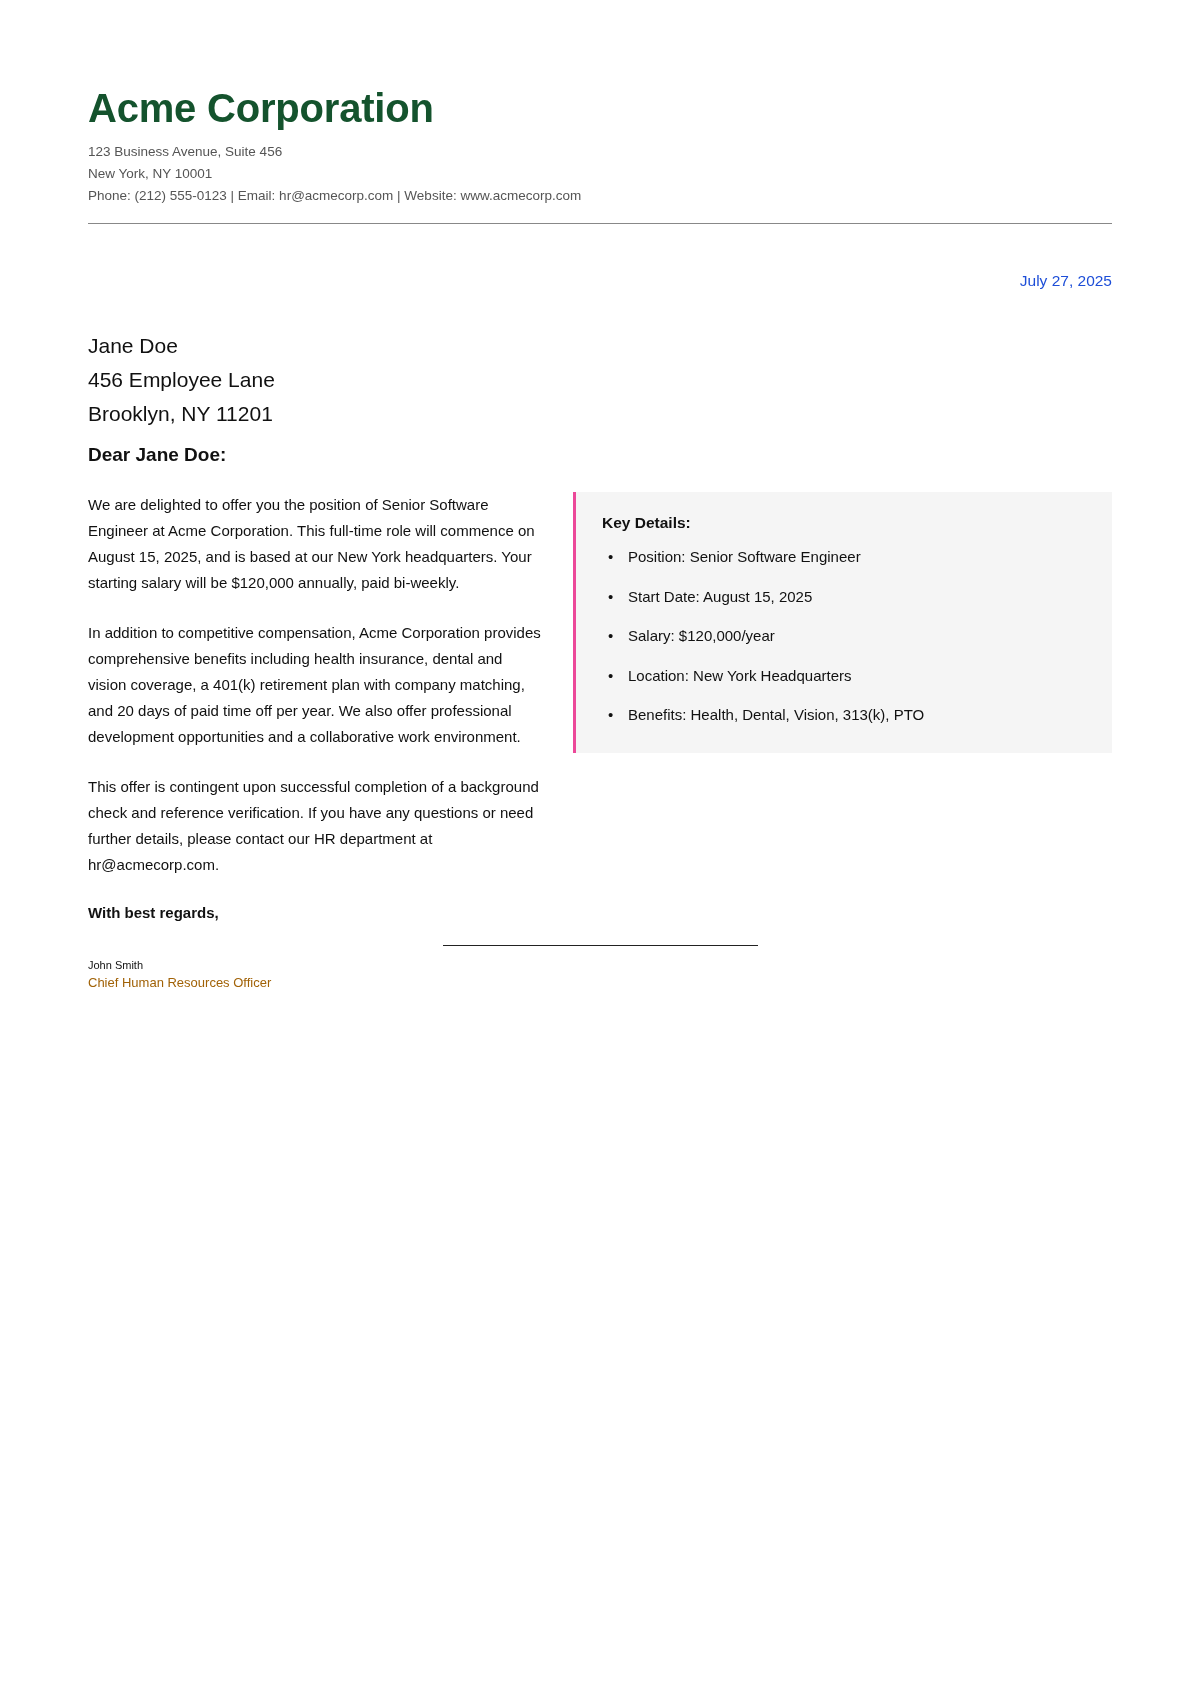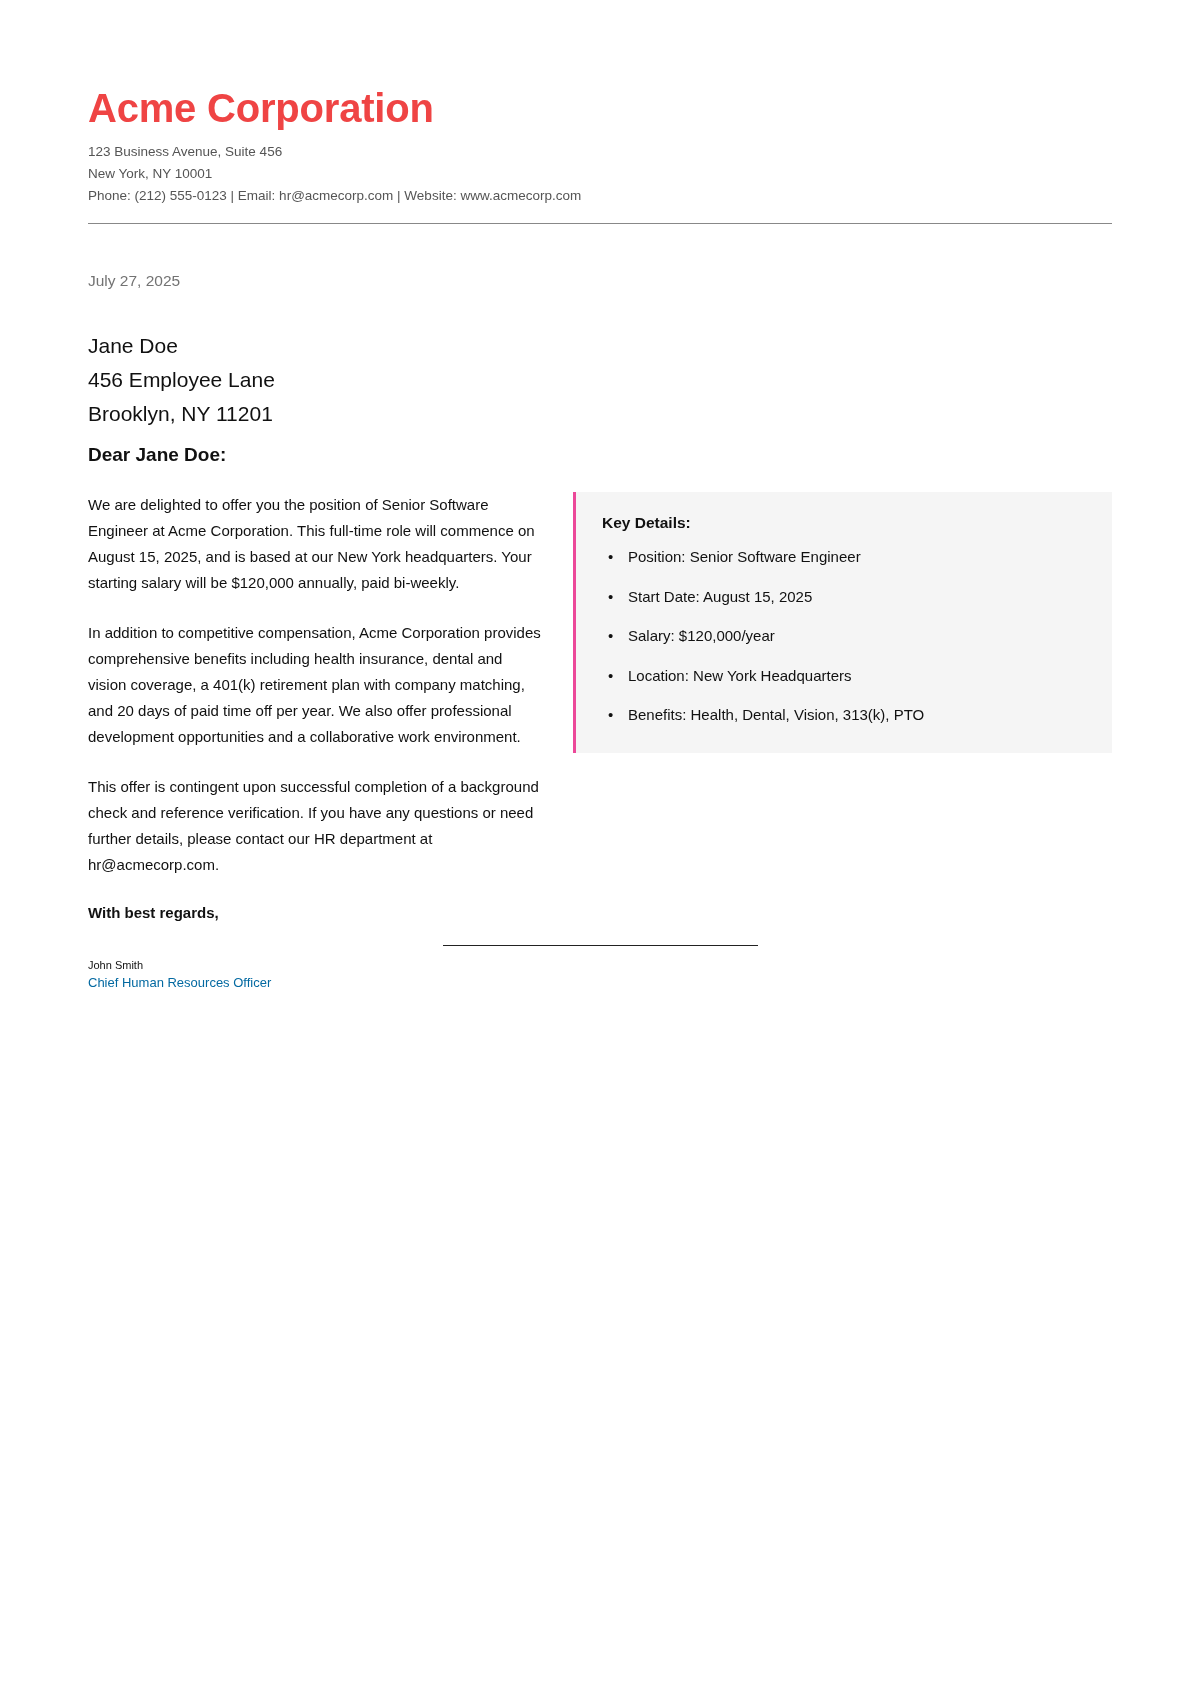--- a/index.html
+++ b/index.html
@@ -24,21 +24,21 @@
     background: #ffffff;
   }
 
   
   .letterhead {
     padding-top: 14px;
   }
   .company-name {
     font-size: 40px;
     font-weight: bold;
-    color: #ef4444;
+    color: #14532d;
     letter-spacing: -0.2px;
     line-height: 1.12;
     margin: 0 0 10px 0;
   }
   .company-contact {
     text-align: left;
     color: #555555;
     font-size: 13.5px;
     line-height: 1.62;
     margin: 0;
@@ -50,23 +50,23 @@
   .header-rule {
     margin-top: 17px;
     border: 0;
     border-top: 1px solid #888888;
     height: 0;
     width: 100%;
   }
 
   
   .date-line {
-    text-align: left;
+    text-align: right;
     font-size: 15.5px;
-    color: #737373;
+    color: #1d4ed8;
     margin-top: 48px;
   }
 
   
   .recipient {
     margin-top: 39px;
     font-size: 21px;
     line-height: 1.62;
     color: #111111;
   }
@@ -159,21 +159,21 @@
     height: 0;
   }
   .signer-name {
     margin-top: 13px;
     font-size: 11px;
     color: #111111;
   }
   .signer-title {
     margin-top: 4px;
     font-size: 13px;
-    color: #0369a1;
+    color: #a16207;
   }
 </style>
 </head>
 <body>
 
 <div class="page">
 
   <div class="letterhead">
     <h1 class="company-name">Acme Corporation</h1>
     <div class="company-contact">

